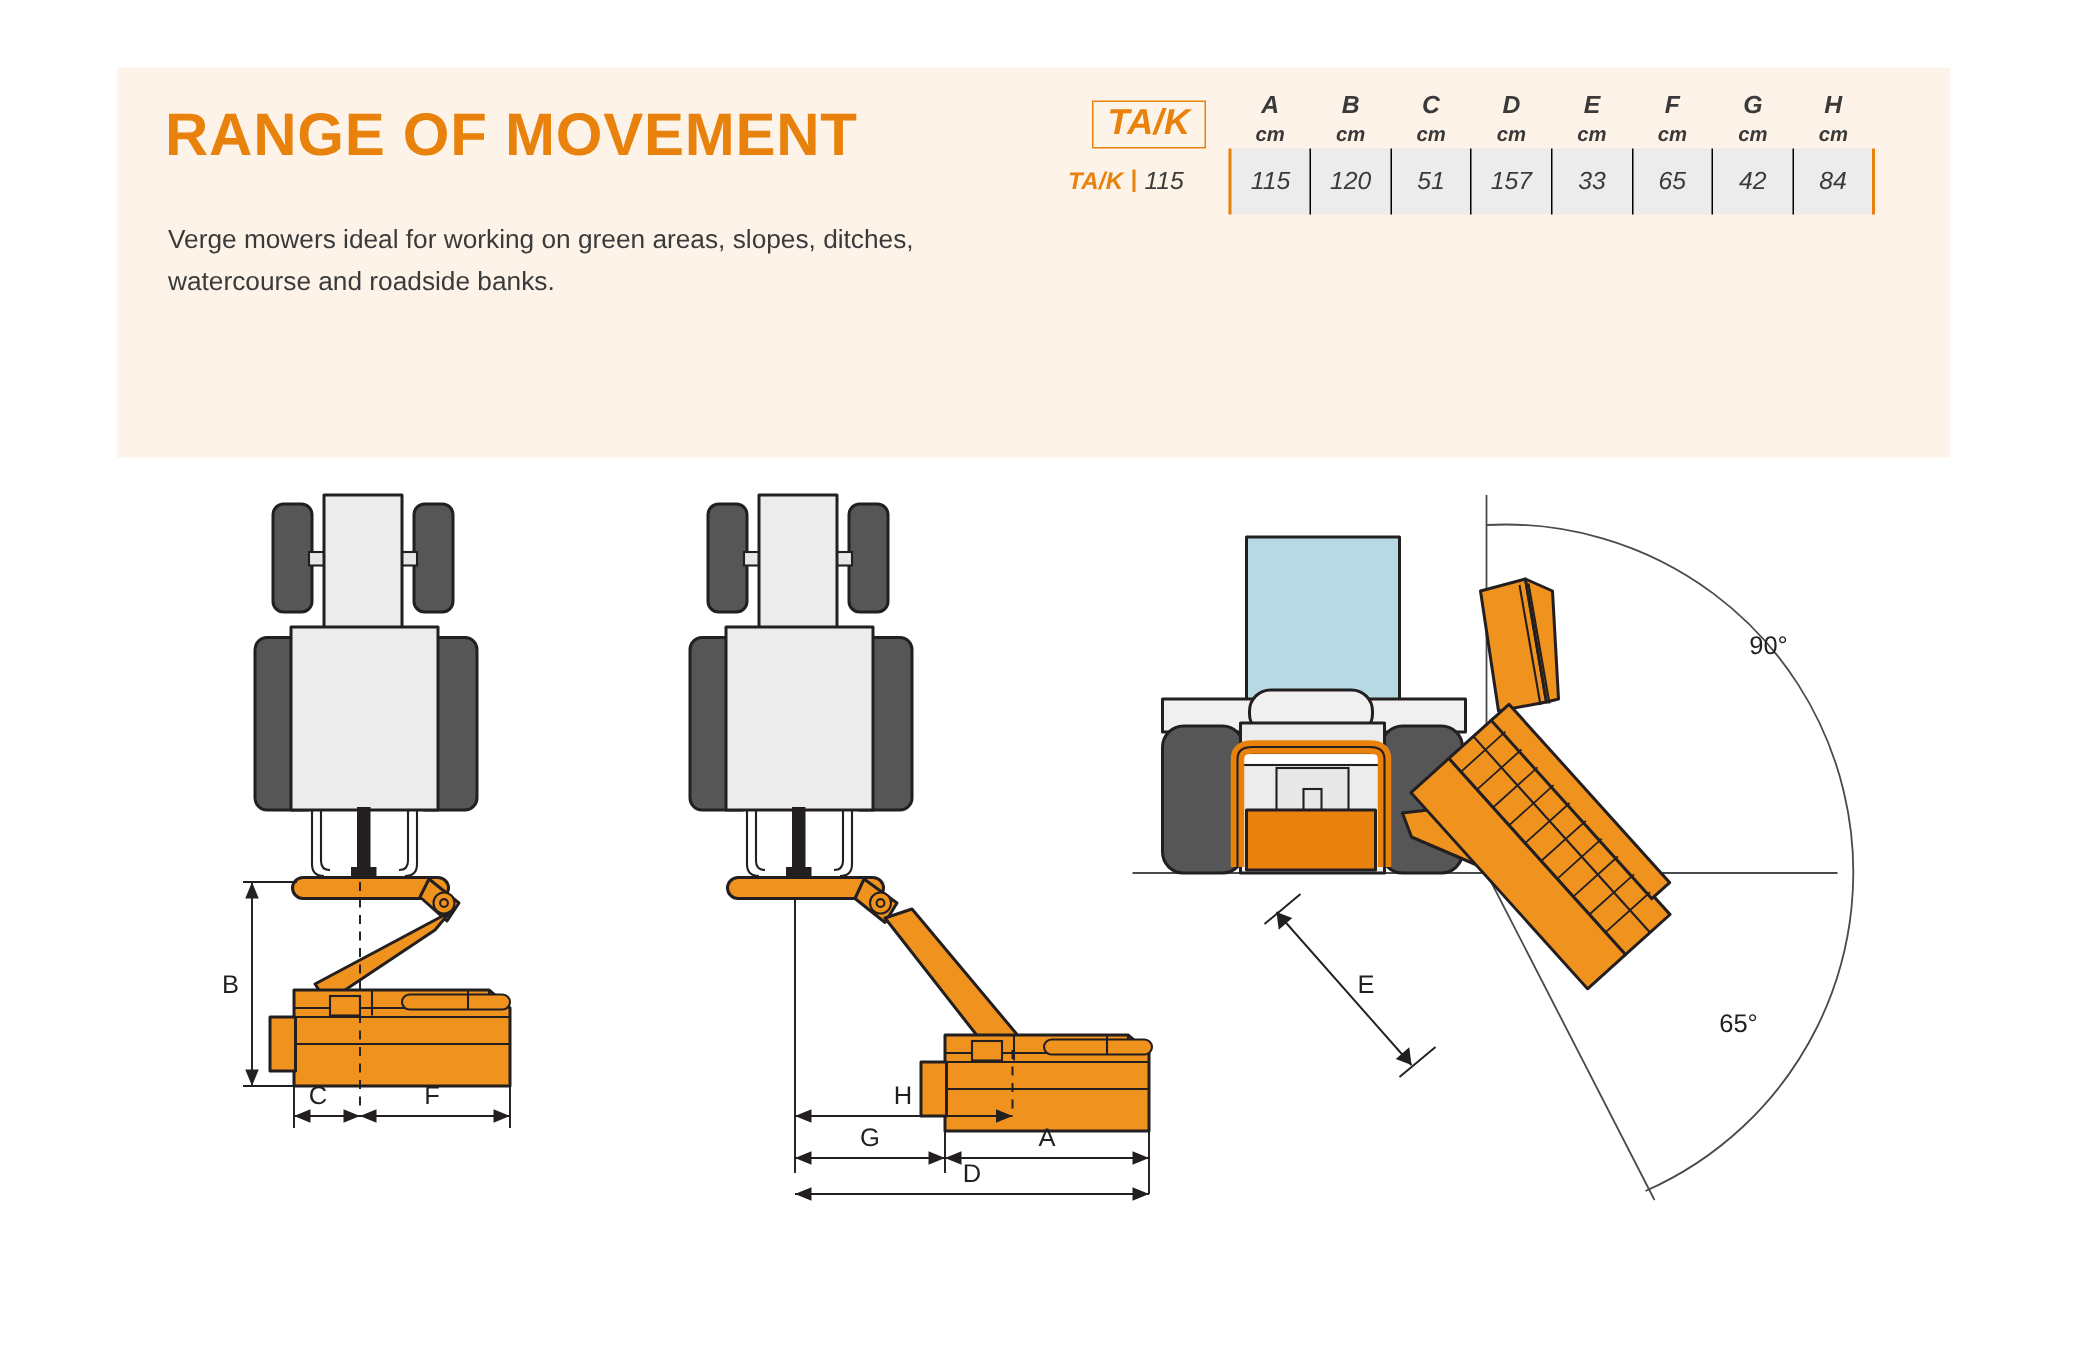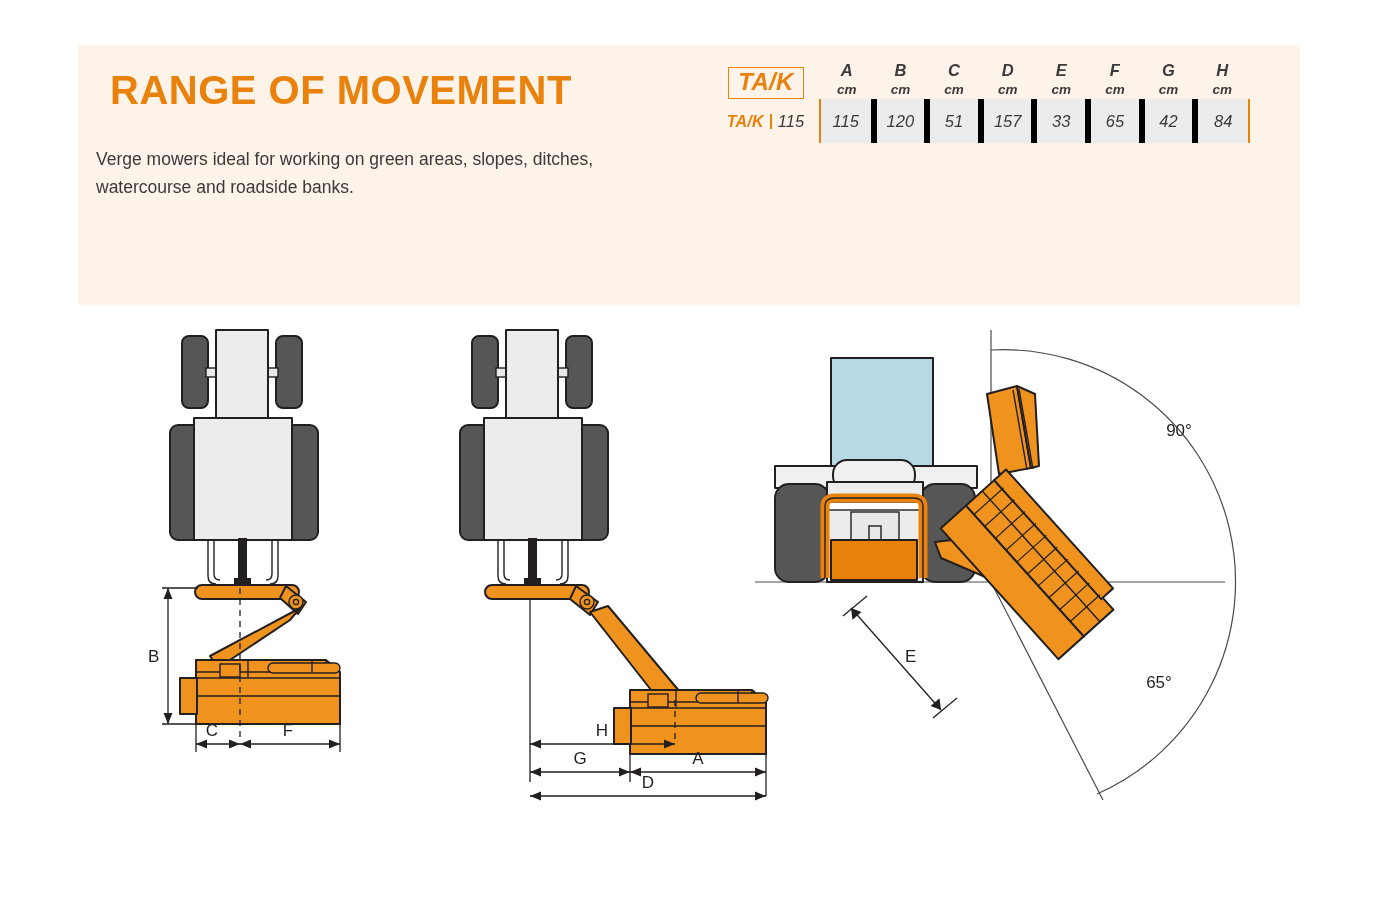--- a/index.html
+++ b/index.html
@@ -18,21 +18,21 @@
     background:#FDF3E8;
   }
   .title {
     position:absolute; left:110px; top:68px;
     font-size:40px; font-weight:bold;
     letter-spacing:0.5px;
     color:#E8820C;
     font-family:"Liberation Sans", sans-serif;
   }
   .subtitle {
-    position:absolute; left:96px; top:145px;
+    position:absolute; left:112px; top:145px;
     width:530px;
     font-size:17.5px; line-height:28px;
     color:#3A3A3A;
   }
 
   
   .table-wrap {
     position:absolute; left:712px; top:60px;
     width:538px; height:190px;
   }
@@ -54,42 +54,42 @@
     text-align:center;
     color:#3A3A3A;
     vertical-align:bottom;
     padding-bottom:7px;
   }
   .hdr-letter { font-size:16.5px; line-height:20px; }
   .hdr-unit   { font-size:13.5px; line-height:19px;text-align:center; }
 
   .row-label-cell {
     width:108px;
-    text-align:center;
+    text-align:left;
     padding-right:11px;
     white-space:nowrap;
   }
   .rl-model {
     color:#E8820C; font-weight:bold; font-size:16px;
     letter-spacing:0.2px;
   }
   .rl-bar {
     display:inline-block;
     width:2px; height:15px;
     background:#E8820C;
     margin:0 6px -2px 6px;
   }
   .rl-num { color:#3A3A3A; font-size:16.5px; }
 
   .data-cell {
     text-align:center;
     font-size:16.5px;
     color:#3A3A3A;
     height:44px;
-    border-left:6px solid #000000;
+    border-left:1px solid #000000;
   }
   .data-cell.first { border-left:2.5px solid #E8820C; }
   .data-cell.last  { border-right:2.5px solid #E8820C; }
   tr.shade .data-cell { background:#ECECEC; }
   tr.plain .data-cell { background:#FFFFFF; }
 
   
   .diagram { position:absolute; }
   #diagram-folded   { left:140px;  top:320px; }
   #diagram-extended { left:430px;  top:320px; }

